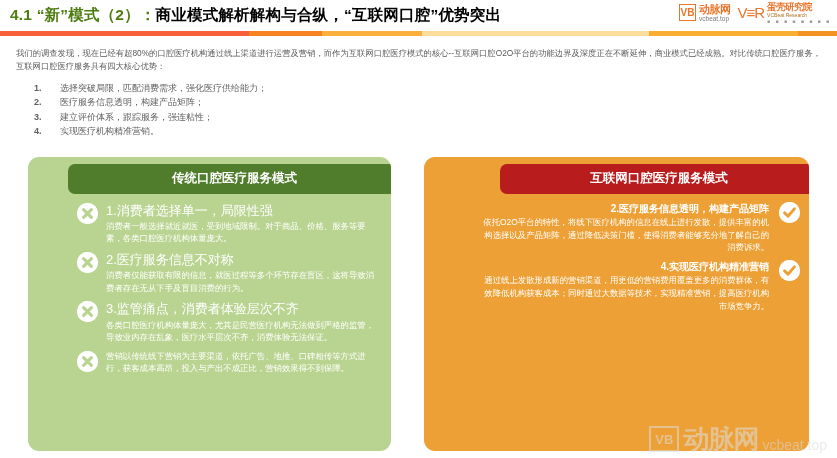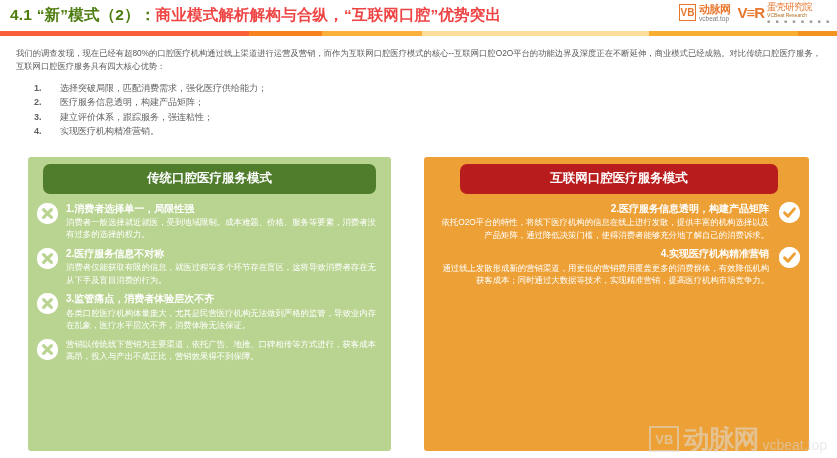--- a/index.html
+++ b/index.html
@@ -26,21 +26,21 @@
     position: absolute;
     left: 10px;
     top: 5px;
     font-size: 15.5px;
     font-weight: bold;
     color: #1a1a1a;
     letter-spacing: 0.2px;
     white-space: nowrap;
   }
   .page-title .num { color: #4d7c0f; }
-  .page-title .orange { color: #ef4444; text-align: center; }
+  .page-title .orange { color: #000000; text-align: center; }
 
   .logos {
     position: absolute;
     right: 6px;
     top: 2px;
     display: flex;
     align-items: center;
     gap: 7px;
   }
   .logo-block { display: flex; align-items: center; gap: 3px; }
@@ -54,24 +54,24 @@
     line-height: 1;
   }
   .logo-text { display: flex; flex-direction: column; line-height: 1; }
   .logo-text .cn {
     font-size: 11px; font-weight: bold; color: #e8762c; letter-spacing: -0.5px;
   }
   .logo-text .en {
     font-size: 6.5px; color: #7c7c7c; letter-spacing: 0px; margin-top: 1px;
   }
   .logo-mark2 {
-    font-size: 15px; font-weight: bold; color: #e8762c; line-height: 1;
+    font-size: 15px; font-weight: normal; color: #e8762c; line-height: 1;
     letter-spacing: -1px;
   }
-  .logo-text2 .cn { font-size: 9.5px; font-weight: normal; color: #e8762c; letter-spacing: -0.5px;}
+  .logo-text2 .cn { font-size: 9.5px; font-weight: bold; color: #e8762c; letter-spacing: -0.5px;}
   .logo-text2 .en { font-size: 5px; color: #b0701f; }
   .logo-dots {
     font-size: 5px; color: #9a9a9a; letter-spacing: 2px; margin-top: 1px;
   }
 
   
   .colorbar {
     display: flex;
     height: 5px;
     width: 100%;
@@ -106,23 +106,24 @@
   .panels {
     position: absolute;
     left: 0;
     top: 157px;
     width: 837px;
     height: 301px;
   }
   .panel {
     position: absolute;
     top: 0;
-    border-radius: 3px;
+    border-radius: 11px;
     box-sizing: border-box;
     overflow: hidden;
+    padding-left: 40px;
   }
   .panel-left {
     left: 28px;
     width: 363px;
     height: 294px;
     background: #b9d490;
   }
   .panel-right {
     left: 424px;
     width: 385px;
@@ -155,22 +156,22 @@
     padding: 4px 0 2px 0;
   }
   
   .panel-left .item { padding-left: 38px; padding-right: 12px; }
   .panel-left .item-icon {
     position: absolute;
     left: 9px;
     top: 5px;
   }
   .panel-left .item-head {
-    font-size: 10px;
-    font-weight: bold;
+    font-size: 13px;
+    font-weight: normal;
     color: #ffffff;
     line-height: 1.35;
     margin-bottom: 1px;
   }
   .panel-left .item-body {
     font-size: 8.4px;
     color: #ffffff;
     line-height: 1.48;
     text-align: left;
   }
@@ -305,21 +306,21 @@
         <div class="item">
           <div class="item-icon">
             <span class="badge">
               <svg width="21" height="21" viewBox="0 0 21 21">
                 <circle cx="10.5" cy="10.5" r="10.5" fill="#ffffff"></circle>
                 <path d="M6.6 6.6 L14.4 14.4 M14.4 6.6 L6.6 14.4" stroke="#b9d490" stroke-width="3.1" stroke-linecap="round"></path>
               </svg>
             </span>
           </div>
           <div class="item-head">1.消费者选择单一，局限性强</div>
-          <div class="item-body">消费者一般选择就近就医，受到地域限制。成本难题、价格、服务等要素，消费者没有过多的选择的权力。</div>
+          <div class="item-body">消费者一般选择就近就医，受到地域限制。对于商品、价格、服务等要素，各类口腔医疗机构体量庞大。</div>
         </div>
         <div class="item">
           <div class="item-icon">
             <span class="badge">
               <svg width="21" height="21" viewBox="0 0 21 21">
                 <circle cx="10.5" cy="10.5" r="10.5" fill="#ffffff"></circle>
                 <path d="M6.6 6.6 L14.4 14.4 M14.4 6.6 L6.6 14.4" stroke="#b9d490" stroke-width="3.1" stroke-linecap="round"></path>
               </svg>
             </span>
           </div>

